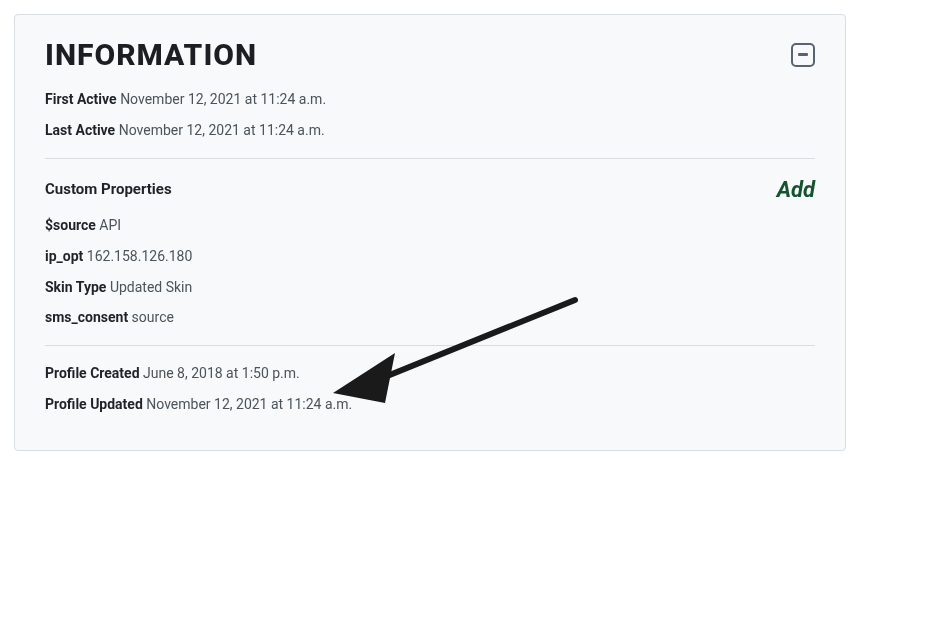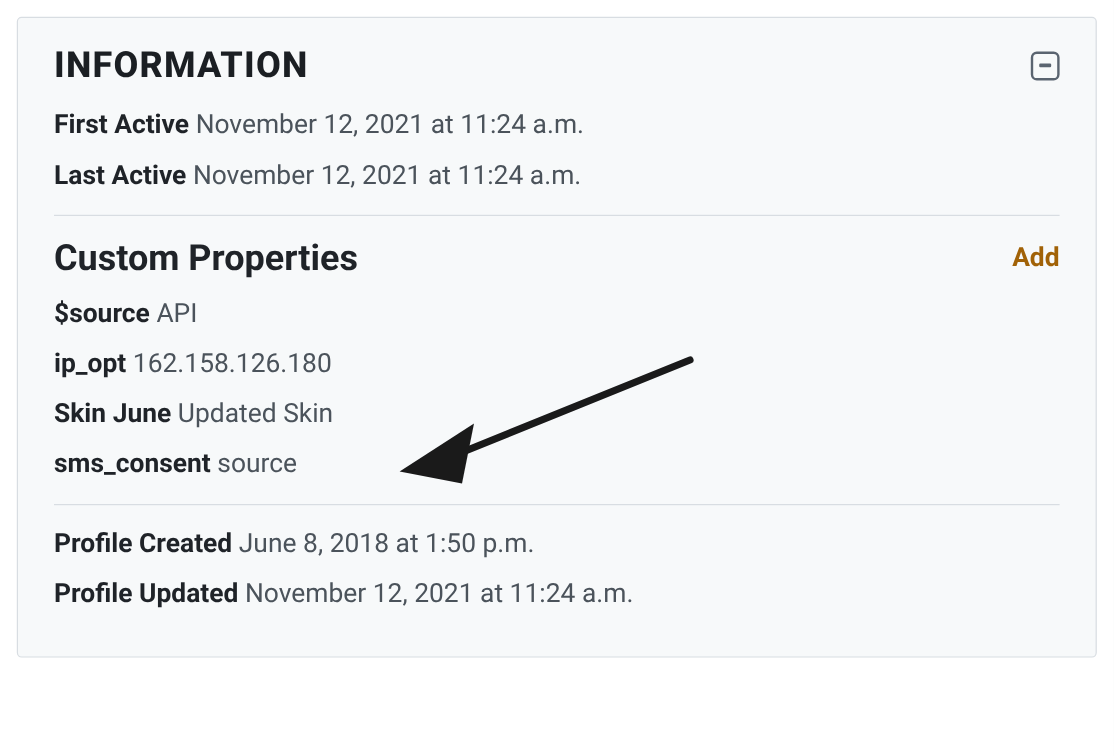--- a/index.html
+++ b/index.html
@@ -2,21 +2,21 @@
 <html><head>
   <meta charset="utf-8">
   <style>
     * { box-sizing: border-box; margin: 0; padding: 0; }
     body {
       font-family: -apple-system, BlinkMacSystemFont, "Segoe UI", Roboto, "Helvetica Neue", Arial, sans-serif;
       background: #fff;
       padding: 14px;
     }
     .panel {
-      width: 900px;
+      width: 832px;
       background: #f7f9fa;
       border: 1px solid #d8dde2;
       border-radius: 4px;
       padding: 22px 30px 24px 30px;
       position: relative;
     }
     .panel-header {
       display: flex;
       align-items: center;
       justify-content: space-between;
@@ -40,21 +40,21 @@
       cursor: pointer;
       color: #5a6470;
     }
     .collapse-btn .minus {
       width: 10px;
       height: 2.5px;
       background: #5a6470;
       border-radius: 1px;
     }
     .kv-row {
-      font-size: 22px;
+      font-size: 14px;
       line-height: 1.35;
       color: #3c4349;
       margin-bottom: 12px;
     }
     .kv-row .k {
       font-weight: 700;
       color: #1f2328;
     }
     .kv-row .v {
       font-weight: 400;
@@ -65,29 +65,30 @@
       border-top: 1px solid #d8dde2;
       margin: 18px 0 18px 0;
     }
     .section-header {
       display: flex;
       align-items: center;
       justify-content: space-between;
       margin-bottom: 14px;
     }
     .section-title {
-      font-size: 30px;
+      font-size: 15px;
       font-weight: 700;
       color: #1f2328;
     }
     .add-link {
       font-size: 22px;
       font-weight: 700;
-      color: #a16207;
+      color: #14532d;
       cursor: pointer;
+      font-style: italic;
     }
     .annotation-arrow {
       position: absolute;
       top: 270px;
       left: 310px;
       pointer-events: none;
     }
   </style>
 </head>
 <body>
@@ -126,21 +127,21 @@
     <span class="v">API</span>
   </div>
 
   <div class="kv-row">
     <span class="k">ip_opt</span>
     <span> </span>
     <span class="v">162.158.126.180</span>
   </div>
 
   <div class="kv-row">
-    <span class="k">Skin June</span>
+    <span class="k">Skin Type</span>
     <span> </span>
     <span class="v">Updated Skin</span>
   </div>
 
   <div class="kv-row">
     <span class="k">sms_consent</span>
     <span> </span>
     <span class="v">source</span>
   </div>
 

